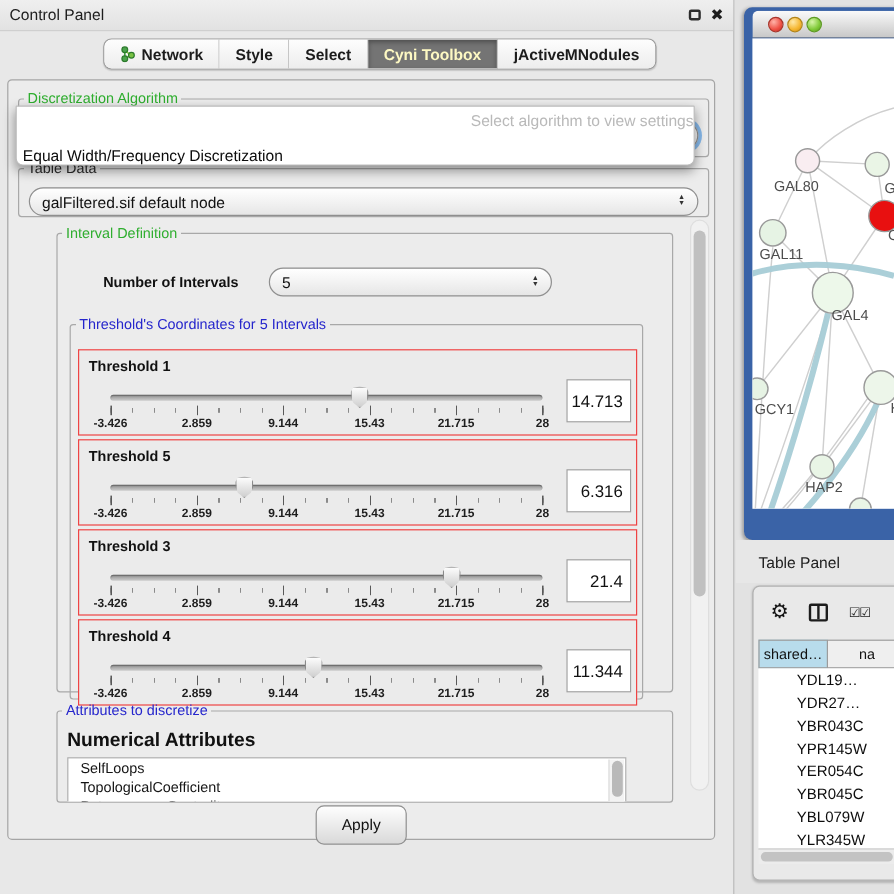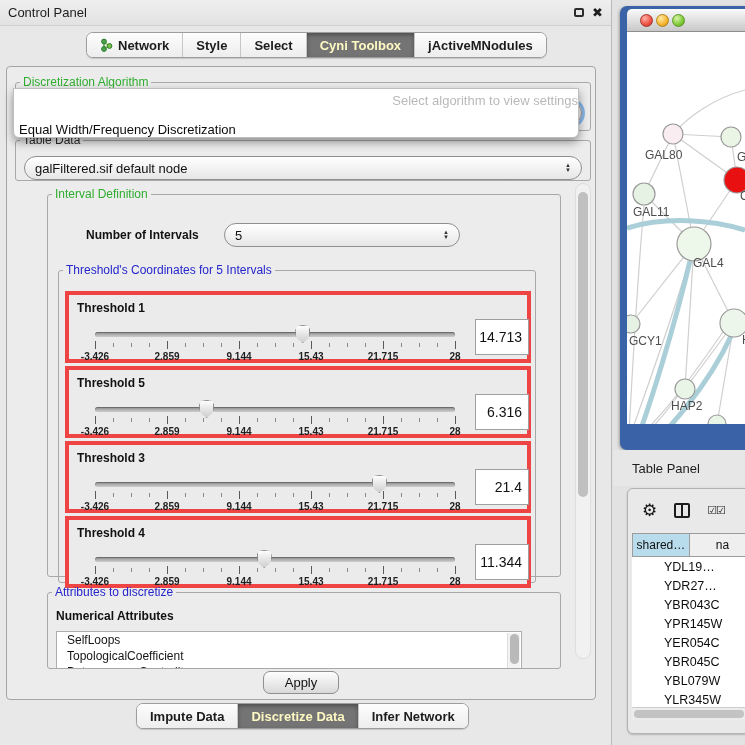--- a/index.html
+++ b/index.html
@@ -50,21 +50,21 @@
     z-index:60; }
   .popup .ph { position:absolute; left:0; right:0; top:4px; text-align:right;
     font-size:13px; color:#b9b9b9; }
   .popup .item { position:absolute; left:4px; right:4px; font-size:13px; color:#0c0c0c;
     padding-left:1px; white-space:nowrap; }
   .popup .item.b { font-weight:bold; top:18px; }
   .popup .item.r { top:33px; }
 
   
   .thr-panel { position:absolute; left:6px; width:466px; height:72px;
-    border:4px solid #ef4444; background:#ebebeb; }
+    border:1px solid #ef4444; background:#ebebeb; }
   .thr-label { position:absolute; left:8px; top:6px; font-size:12px; font-weight:bold; color:#111; }
   .slider { position:absolute; left:26px; top:32px; width:360px; height:36px; }
   .track { position:absolute; left:0; top:5px; width:360px; height:5px; border-radius:3px;
     background:linear-gradient(#8f8f8f,#cdcdcd); box-shadow:inset 0 1px 1px rgba(0,0,0,.3); }
   .thumb { position:absolute; top:-2px; width:15px; height:18px;
     background:linear-gradient(#fdfdfd,#cfcfcf); border:1px solid #8a8a8a;
     clip-path:polygon(50% 100%,14% 76%,0 48%,0 26%,14% 6%,50% 0,86% 6%,100% 26%,100% 48%,86% 76%);
   }
   .ticks { position:absolute; left:0; top:14px; width:361px; height:9px; }
   .ticks::before { content:""; position:absolute; left:0; top:2px; width:361px; height:4px;
@@ -72,36 +72,36 @@
   .ticks::after { content:""; position:absolute; left:0; top:0; width:361px; height:8px;
     background:repeating-linear-gradient(90deg,#5a5a5a 0 1px,transparent 1px 72px); }
   .tick-labels { position:absolute; left:0; top:24px; width:360px; height:12px; }
   .tick-labels span { position:absolute; transform:translateX(-50%); font-size:10px;
     font-weight:bold; color:#1e1e1e; white-space:nowrap; }
   .val-box { position:absolute; left:406px; top:24px; width:54px; height:36px; background:#fff;
     border:1px solid #9f9f9f; font-size:14px; color:#111; display:flex; align-items:center;
     justify-content:flex-end; padding-right:6px; }
 
   
-  .attr-bold { position:absolute; left:8px; top:10px; font-size:12px; font-weight:bold; color:#111; }
+  .attr-bold { position:absolute; left:8px; top:10px; font-size:16px; font-weight:bold; color:#111; }
   .attr-list { position:absolute; left:8px; top:32px; width:466px; height:48px; background:#fff;
     border:1px solid #adadad; overflow:hidden; }
   .attr-item { font-size:12px; color:#151515; padding:1px 0 1px 10px; }
   .attr-vscroll { position:absolute; right:1px; top:1px; width:13px; height:46px; background:#f3f3f3;
     border-left:1px solid #ddd; }
   .attr-vscroll .thumb2 { position:absolute; left:2px; top:1px; width:9px; height:30px;
     border-radius:5px; background:#b9b9b9; }
 
   .cp-vscroll { position:absolute; left:568px; top:116px; width:16px; height:476px;
     background:#f1f1f1; border:1px solid #dedede; border-radius:8px; }
   .cp-vscroll .thumb2 { position:absolute; left:2px; top:8px; width:10px; height:305px;
     border-radius:6px; background:#c0c0c0; }
 
   .apply-btn { position:absolute; left:50%; transform:translateX(-50%); top:604px; width:76px;
-    height:23px; border:1px solid #8f8f8f; border-radius:7px;
+    height:33px; border:1px solid #8f8f8f; border-radius:7px;
     background:linear-gradient(#fefefe,#d9d9d9); font-size:13px; color:#111;
     font-family:inherit; display:flex; align-items:center; justify-content:center;text-align:center; }
 
   
   .net-window { position:absolute; left:620px; top:6px; width:134px; height:444px;
     background:#3a63a7; border-radius:7px 0 0 7px; box-shadow:-1px 1px 3px rgba(0,0,0,.3); }
   .net-titlebar { position:absolute; left:7px; top:3px; right:0; height:23px;
     background:linear-gradient(#fafafa,#c8c8c8); border-radius:5px 0 0 0;
     border-bottom:1px solid #8d8d8d; display:flex; align-items:center; padding-left:13px; gap:3px; }
   .light { width:13px; height:13px; border-radius:50%; display:inline-block; }
@@ -304,31 +304,20 @@
           </div>
       </fieldset>
 
       <div class="cp-vscroll">
         <div class="thumb2"></div>
       </div>
 
       <button class="apply-btn">Apply</button>
     </div>
 
-    <div class="segbar" id="bottomTabs" style="left:136px; top:703px;">
-        <div class="seg">
-          <span>Impute Data</span>
-        </div>
-        <div class="seg sel">
-          <span>Discretize Data</span>
-        </div>
-        <div class="seg">
-          <span>Infer Network</span>
-        </div>
-      </div>
   </section>
 
   <section>
     <div class="net-window">
       <div class="net-titlebar">
         <span class="light red"></span>
         <span class="light yel"></span>
         <span class="light grn"></span>
       </div>
       <div class="net-canvas">

